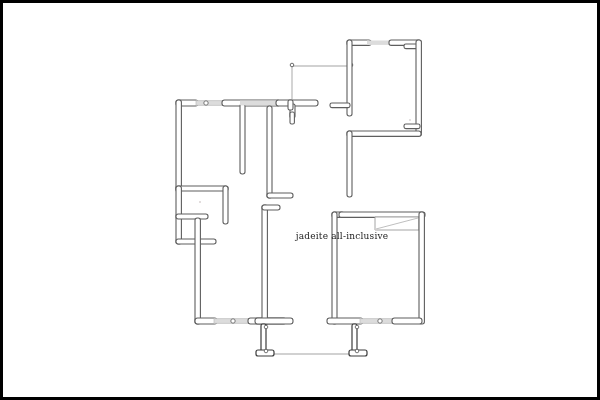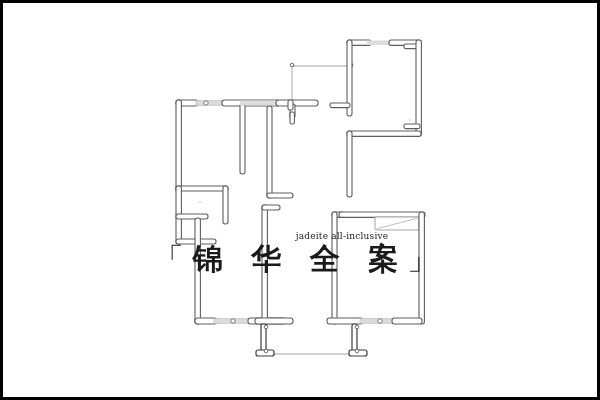--- a/index.html
+++ b/index.html
@@ -190,17 +190,14 @@
       <circle cx="200" cy="202" r="1"></circle>
       <circle cx="410" cy="120" r="0.9"></circle>
       <circle cx="376" cy="230" r="0.9"></circle>
     </g>
   </svg>
 
   <div id="frame-border"></div>
 
   <div class="wm-en">jadeite all-inclusive</div>
 
-  <div class="wm-zh">
-    <span class="brk">「</span><span>锦 华 全 案</span><span class="brk">」</span>
-  </div>
 
 </div>
 
 </body></html>

